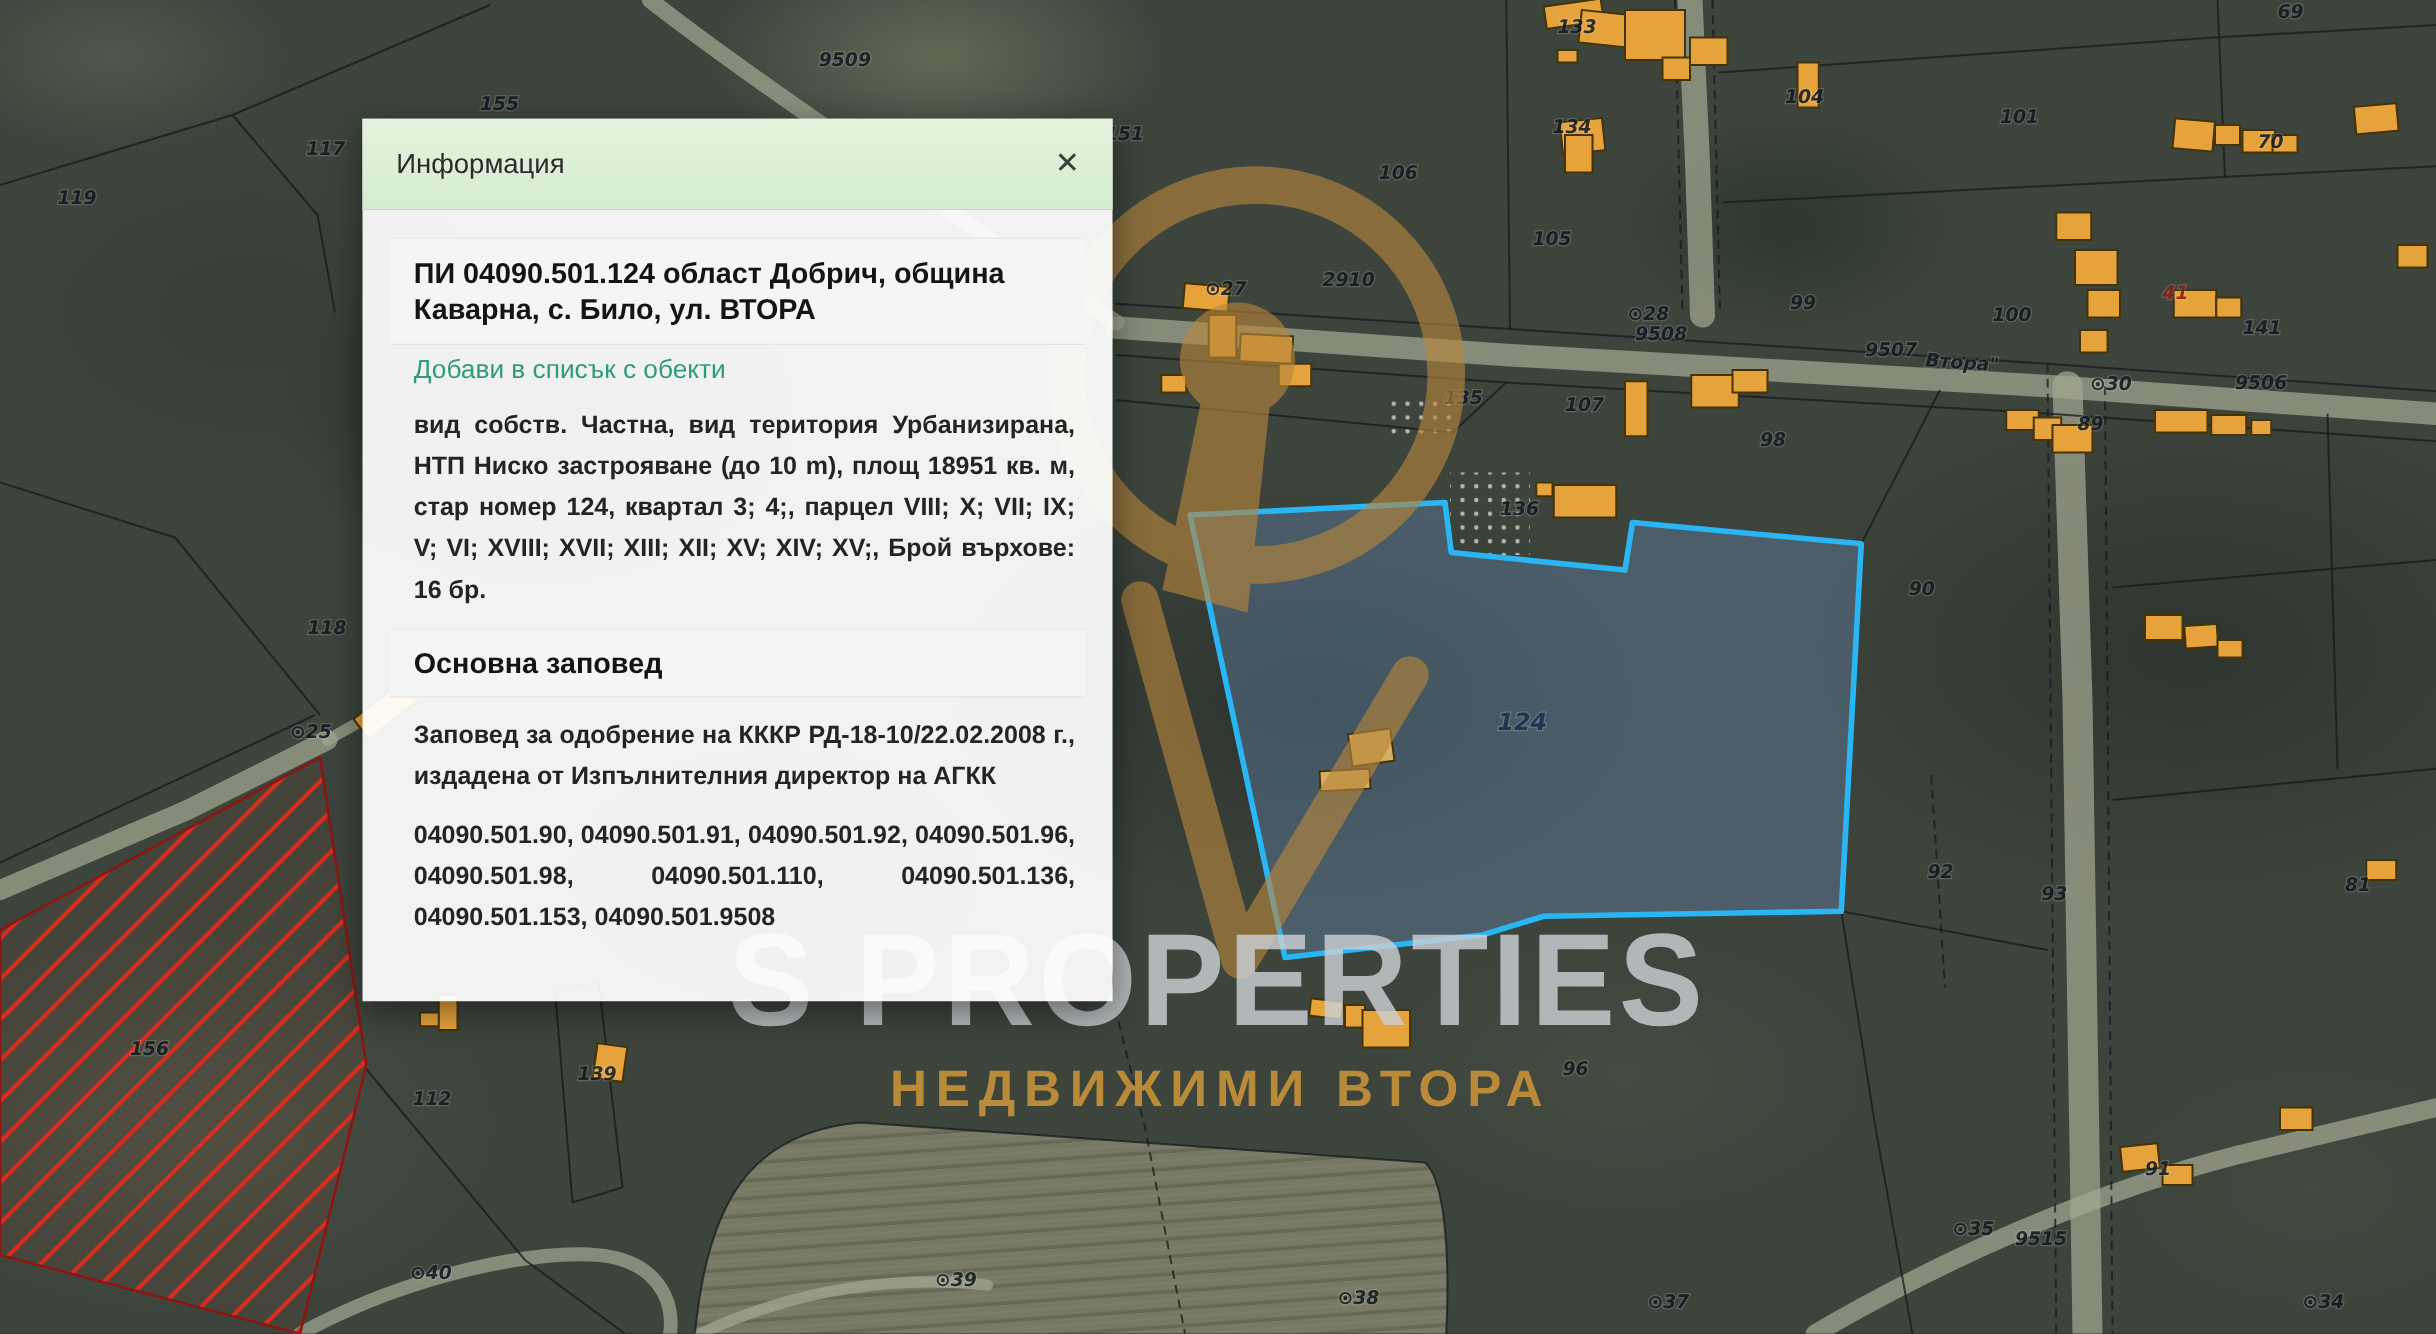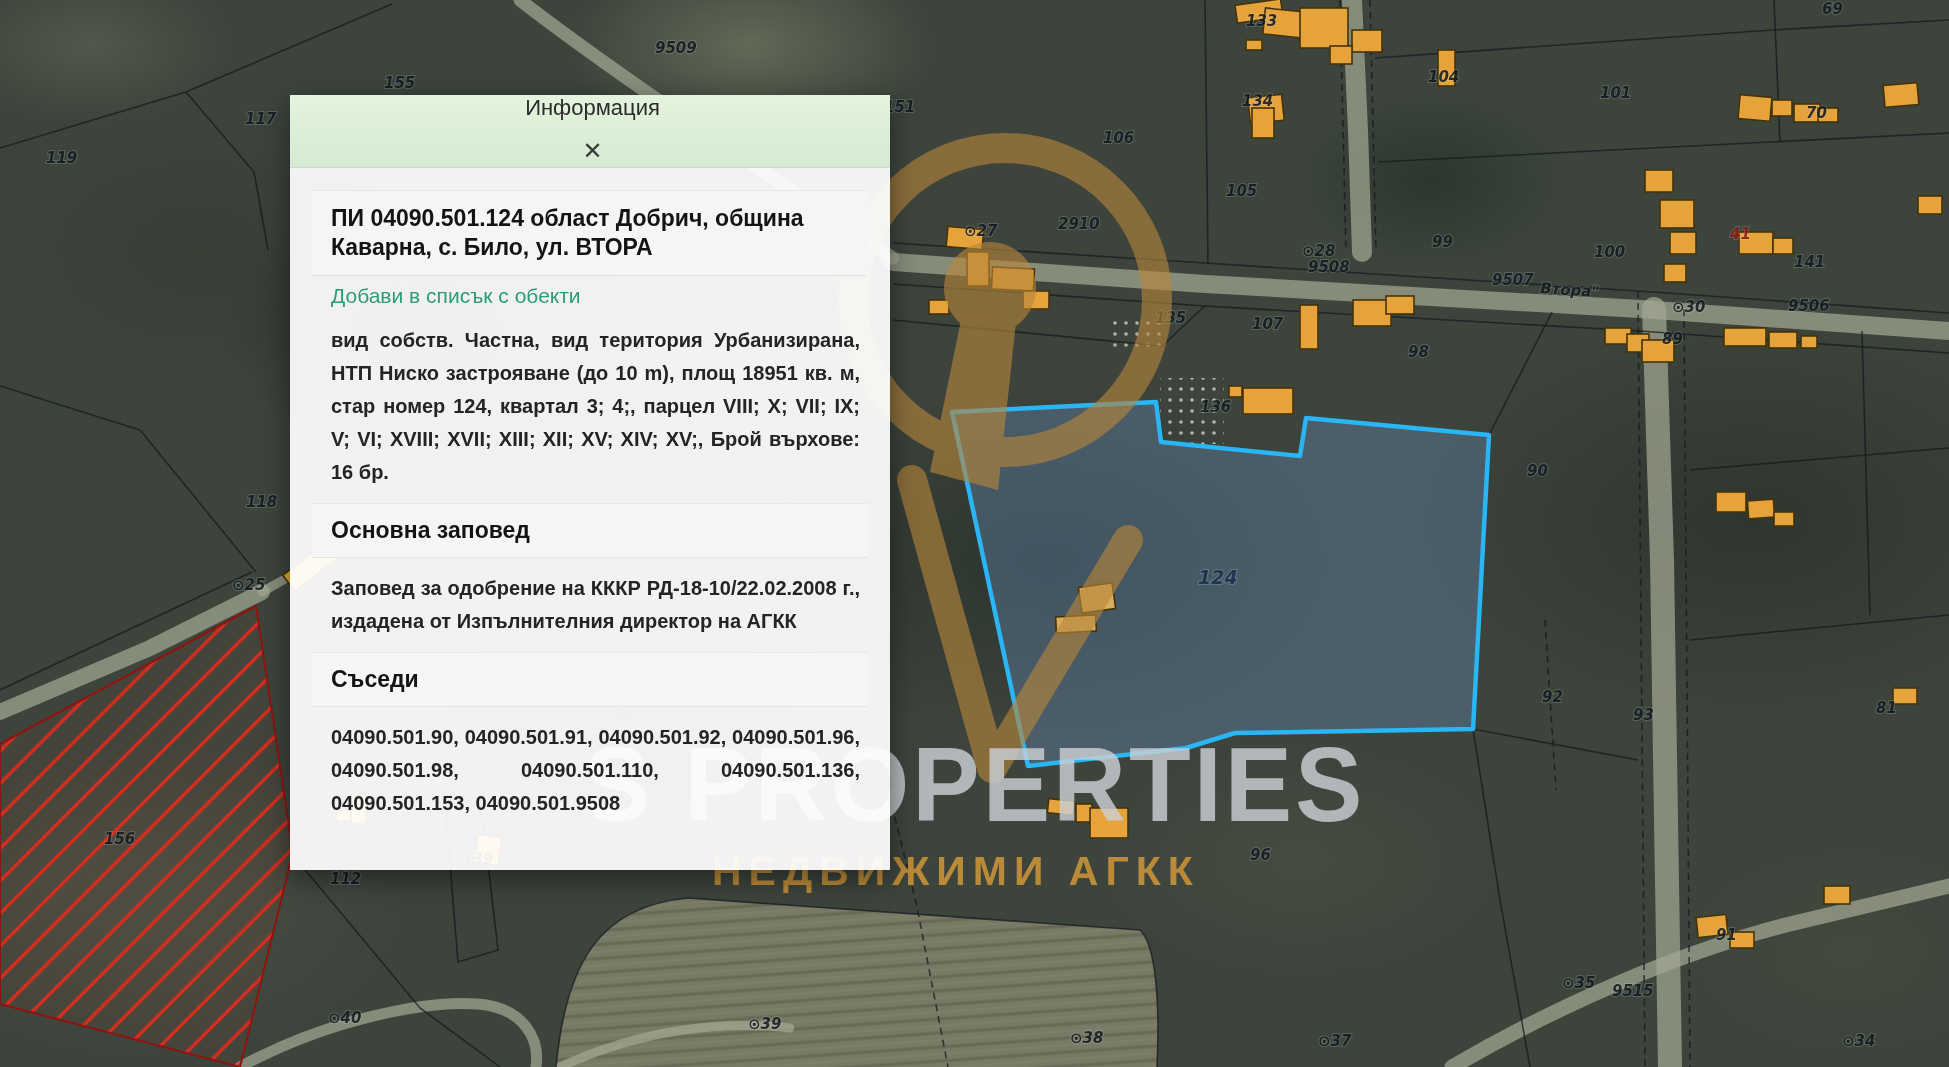--- a/index.html
+++ b/index.html
@@ -36,21 +36,21 @@
     letter-spacing:3px;color:rgba(203,207,211,.82);white-space:nowrap;
     transform:scaleY(1.04);font-family:"Liberation Sans",sans-serif;}
   #wm-tagline{position:absolute;left:712px;top:848px;font-size:41px;font-weight:700;
     letter-spacing:7px;color:rgba(196,144,56,.92);white-space:nowrap;}
   #wm-logo{position:absolute;left:780px;top:110px;opacity:.62;}
   
   #dialog{position:absolute;left:290px;top:95px;width:600px;z-index:10;
     background:rgba(255,255,255,.93);box-shadow:0 8px 26px rgba(0,0,0,.45);}
   #dlg-header{height:72px;background:linear-gradient(#e4f3dd,#d5ebd1);
     border-bottom:1px solid #c9ddc6;display:flex;align-items:center;
-    justify-content:space-between;padding:0 22px 0 27px;flex-direction:column;}
+    justify-content:space-between;padding:0 22px 0 27px;}
   #dlg-title{font-size:22px;color:#2b2b2b;}
   #dlg-close{font-size:24px;color:#38423c;cursor:pointer;line-height:1;padding:4px;}
   #dlg-body{padding:20px 0 36px 0;font-size:20px;color:#242424;}
   .strip{background:#f5f5f5;border-top:1px solid #e8e8e8;border-bottom:1px solid #e4e4e4;
     margin:0 22px;padding:13px 12px 13px 19px;font-weight:700;color:#141414;}
   #prop-title{font-size:23px;line-height:29px;margin-top:2px;}
   .sect{font-size:23px;}
   .para{margin:14px 30px 14px 41px;line-height:33px;text-align:justify;font-weight:bold;}
   #add-link{display:inline-block;margin:8px 0 2px 41px;color:#2e9c76;font-size:21px;
     cursor:pointer;}
@@ -237,31 +237,30 @@
   <div id="watermark">
     <svg id="wm-logo" width="560" height="700" viewBox="0 0 560 700">
       <g stroke="#b8863b" fill="#b8863b">
         <circle cx="225" cy="190" r="152" fill="none" stroke-width="30"></circle>
         <circle cx="210" cy="178" r="46" stroke="none"></circle>
         <polygon points="182,205 236,212 218,380 150,362" stroke="none"></polygon>
         <path d="M 132,370 L 212,658 L 348,430" fill="none" stroke-width="30" stroke-linecap="round" stroke-linejoin="round"></path>
       </g>
     </svg>
     <div id="wm-brand">S PROPERTIES</div>
-    <div id="wm-tagline">НЕДВИЖИМИ АГКК</div>
+    <div id="wm-tagline">НЕДВИЖИМИ ВТОРА</div>
   </div>
 
   <div id="dialog">
     <div id="dlg-header">
       <span id="dlg-title">Информация</span>
       <span id="dlg-close">✕</span>
     </div>
     <div id="dlg-body">
       <div class="strip" id="prop-title">ПИ 04090.501.124 област Добрич, община Каварна, с. Било, ул. ВТОРА</div>
       <span id="add-link">Добави в списък с обекти</span>
       <div class="para">вид собств. Частна, вид територия Урбанизирана, НТП Ниско застрояване (до 10 m), площ 18951 кв. м, стар номер 124, квартал 3; 4;, парцел VIII; X; VII; IX; V; VI; XVIII; XVII; XIII; XII; XV; XIV; XV;, Брой върхове: 16 бр.</div>
       <div class="strip sect">Основна заповед</div>
       <div class="para">Заповед за одобрение на КККР РД-18-10/22.02.2008 г., издадена от Изпълнителния директор на АГКК</div>
-      <div class="strip sect">Съседи</div>
       <div class="para">04090.501.90, 04090.501.91, 04090.501.92, 04090.501.96, 04090.501.98, 04090.501.110, 04090.501.136, 04090.501.153, 04090.501.9508</div>
     </div>
   </div>
 </div>
 
 </body></html>

